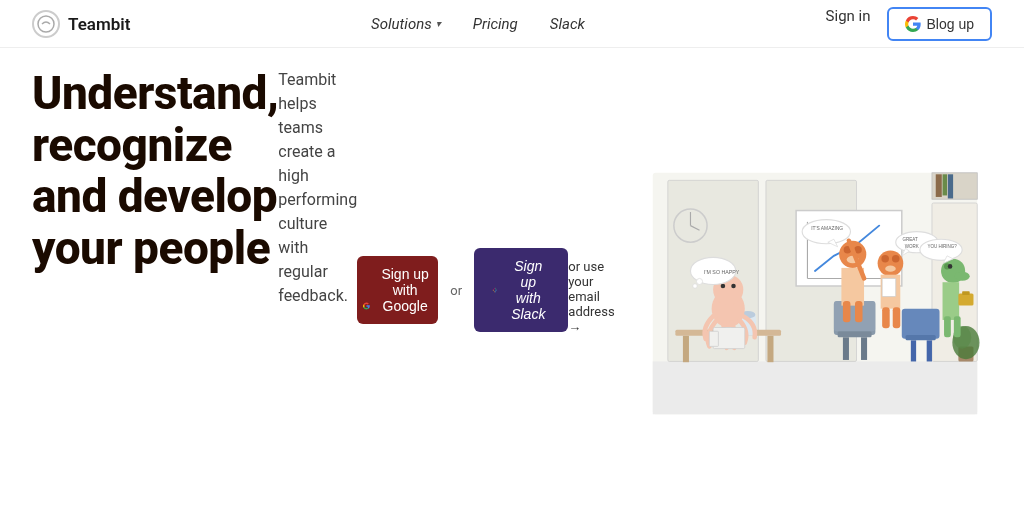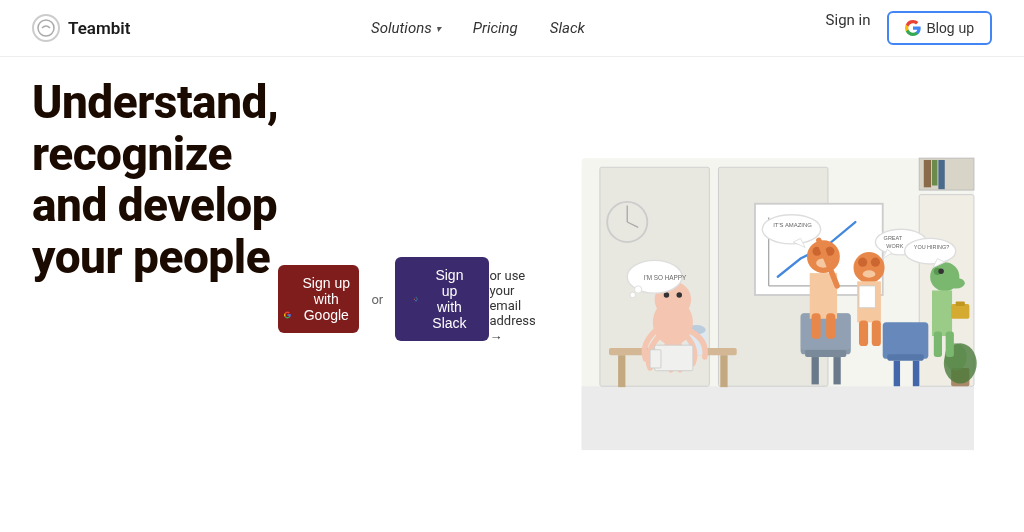--- a/index.html
+++ b/index.html
@@ -11,21 +11,21 @@
       overflow: hidden;
       color: #1a1a1a;
     }
 
     
     nav {
       display: flex;
       align-items: center;
       justify-content: space-between;
       padding: 0 32px;
-      height: 57px;
+      height: 48px;
       border-bottom: 1px solid #eee;
     }
     .nav-logo {
       display: flex;
       align-items: center;
       gap: 8px;
       font-size: 17px;
       font-weight: 600;
       color: #1a1a1a;
     }
@@ -137,20 +137,21 @@
       align-items: center;
       gap: 8px;
       padding: 10px 18px;
       background: #3b2a6e;
       color: #fff;
       border: none;
       border-radius: 6px;
       font-size: 14px;
       font-weight: 500;
       cursor: pointer;
+      font-style: italic;
     }
 
     .or-text {
       font-size: 13px;
       color: #666;
     }
 
     .email-link {
       font-size: 13px;
       color: #333;
@@ -218,20 +219,21 @@
         <path d="M9 3.58c1.321 0 2.508.454 3.44 1.345l2.582-2.58C13.463.891 11.426 0 9 0A8.997 8.997 0 00.957 4.958L3.964 7.29C4.672 5.163 6.656 3.58 9 3.58z" fill="#EA4335"></path>
       </svg>
       <span>Blog up</span>
     </button>
   </div>
 </nav>
 
 <div class="main-content">
   <div class="left-panel">
     <h1 class="headline">Understand, recognize and develop your people</h1>
+    <p class="subheadline">Teambit helps teams create a high performing culture with regular feedback.</p>
 
     <div class="cta-row">
       <button class="btn-google">
         <svg width="16" height="16" viewBox="0 0 18 18">
           <path d="M17.64 9.2c0-.637-.057-1.251-.164-1.84H9v3.481h4.844c-.209 1.125-.843 2.078-1.796 2.717v2.258h2.908c1.702-1.567 2.684-3.875 2.684-6.615z" fill="#4285F4"></path>
           <path d="M9 18c2.43 0 4.467-.806 5.956-2.18l-2.908-2.259c-.806.54-1.837.86-3.048.86-2.344 0-4.328-1.584-5.036-3.711H.957v2.332A8.997 8.997 0 009 18z" fill="#34A853"></path>
           <path d="M3.964 10.71A5.41 5.41 0 013.682 9c0-.593.102-1.17.282-1.71V4.958H.957A8.996 8.996 0 000 9c0 1.452.348 2.827.957 4.042l3.007-2.332z" fill="#FBBC05"></path>
           <path d="M9 3.58c1.321 0 2.508.454 3.44 1.345l2.582-2.58C13.463.891 11.426 0 9 0A8.997 8.997 0 00.957 4.958L3.964 7.29C4.672 5.163 6.656 3.58 9 3.58z" fill="#EA4335"></path>
         </svg>
         <span>Sign up with Google</span>

